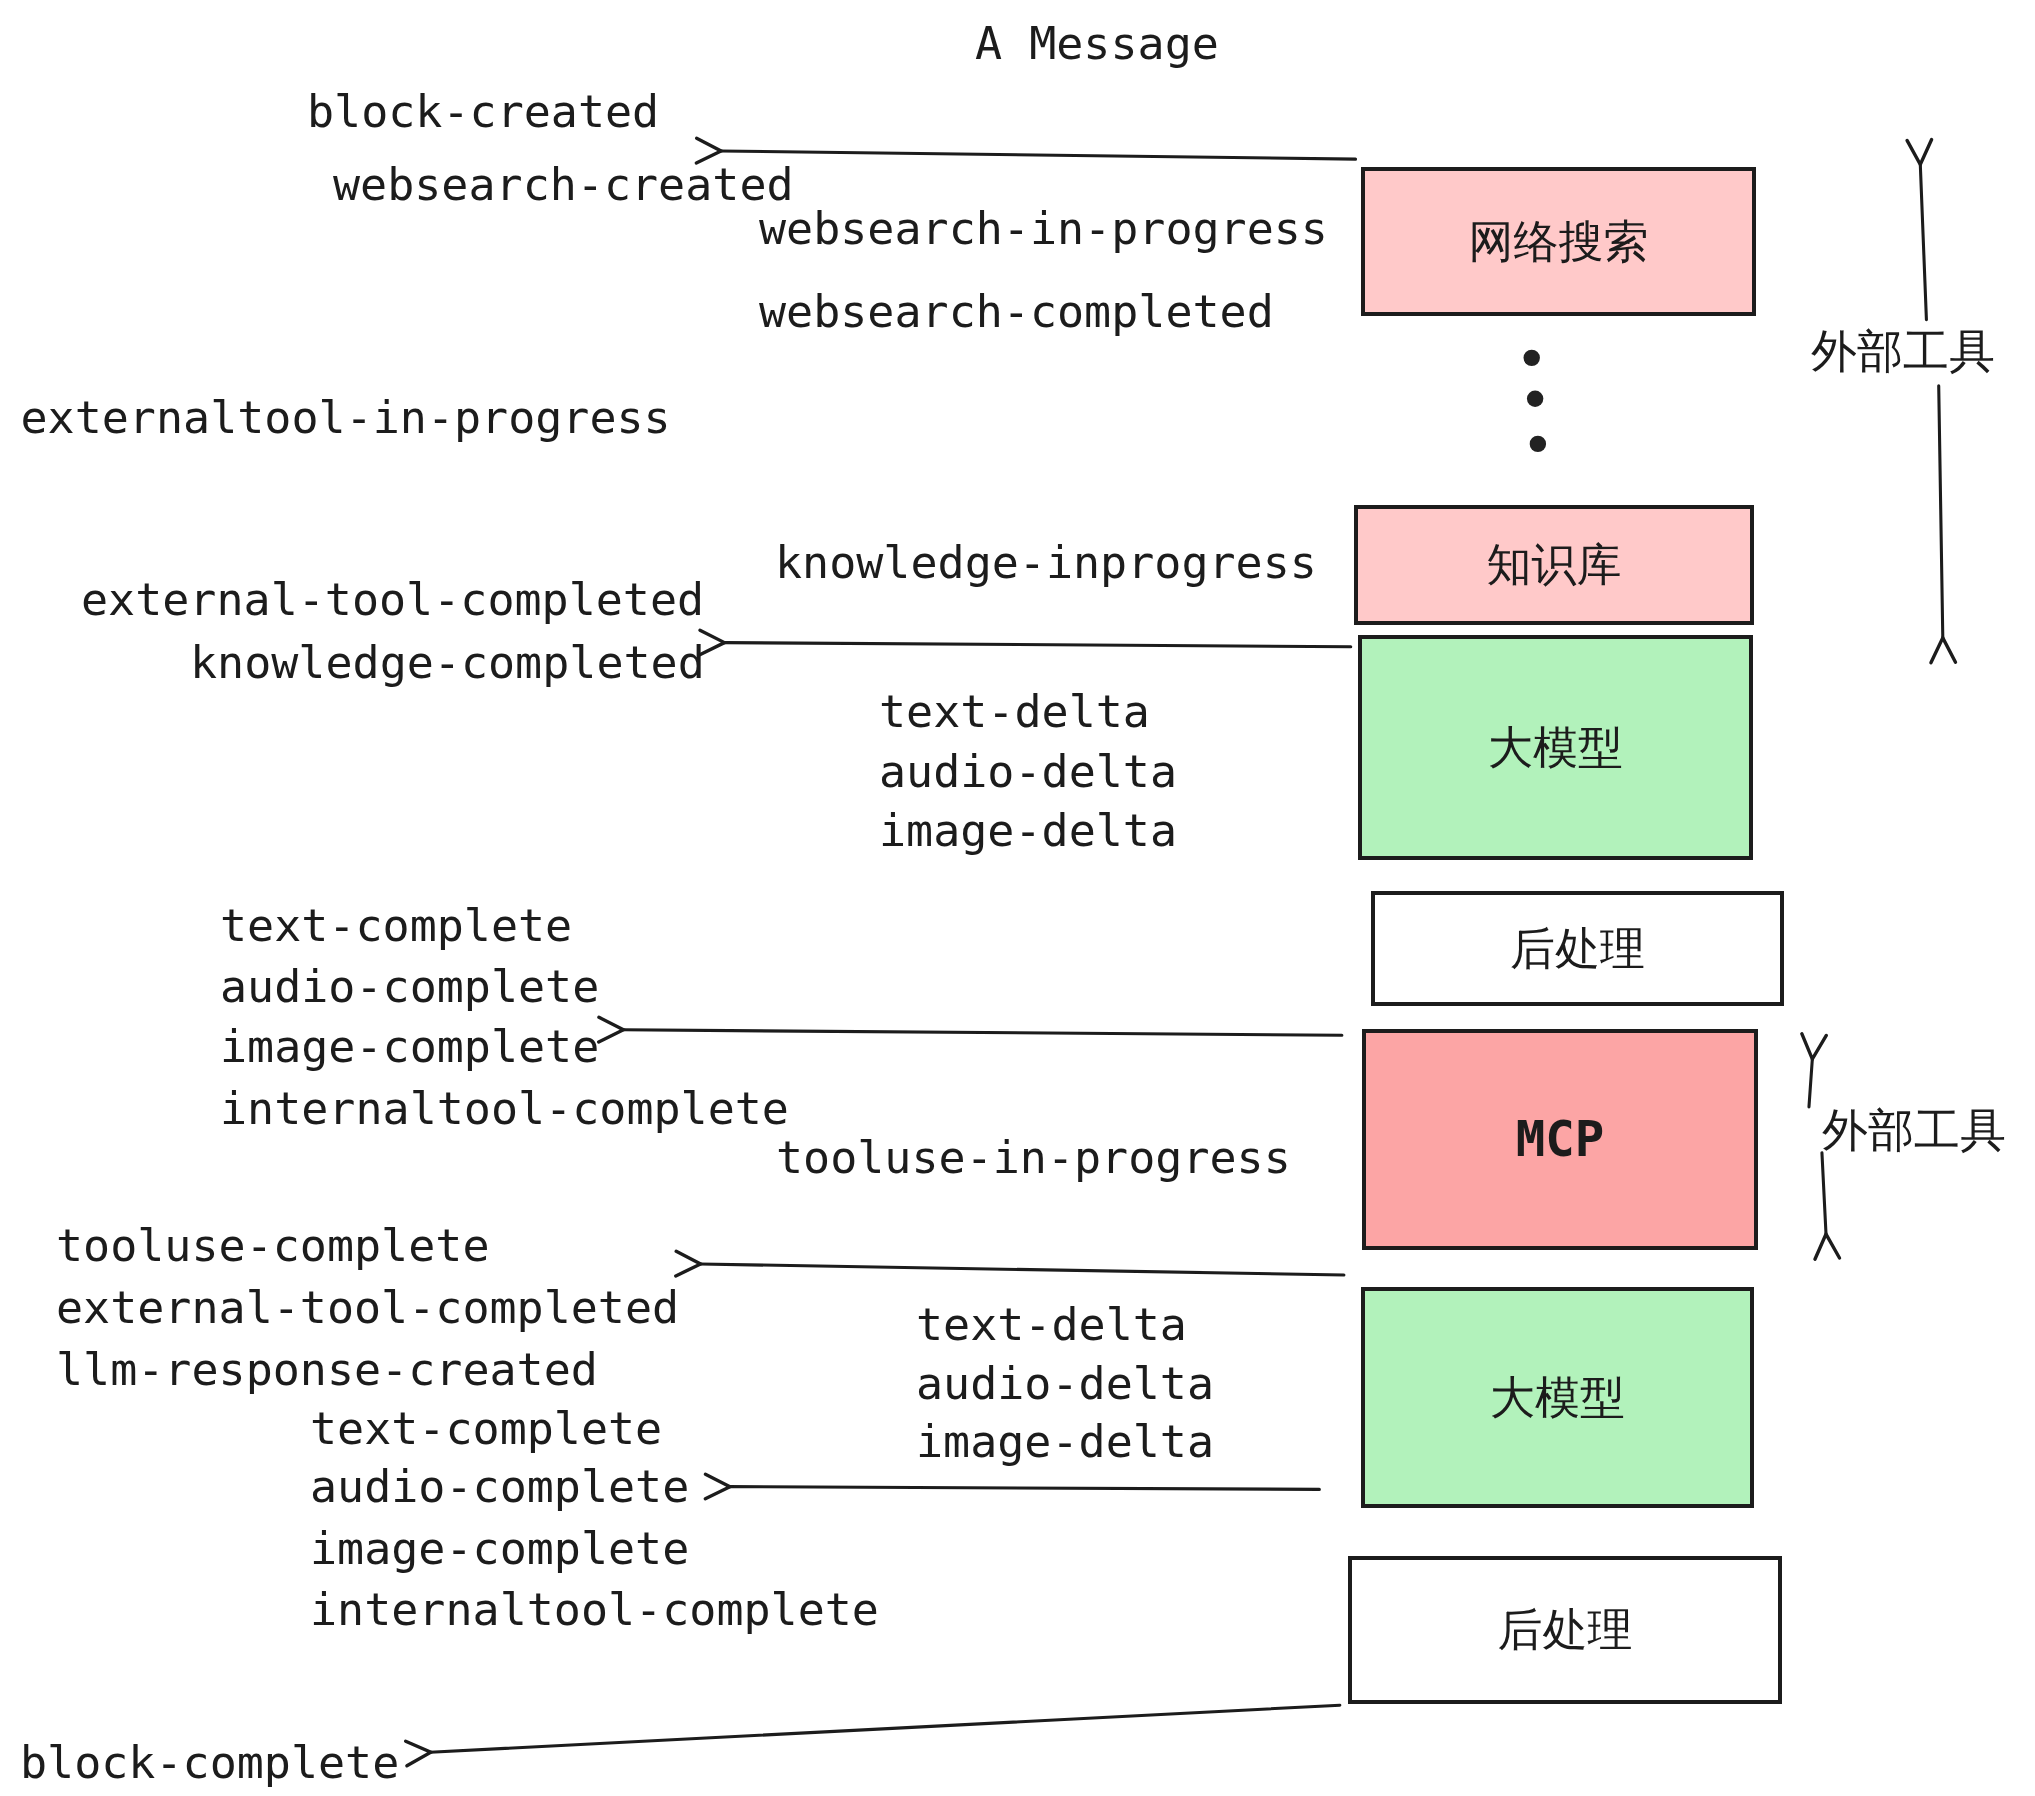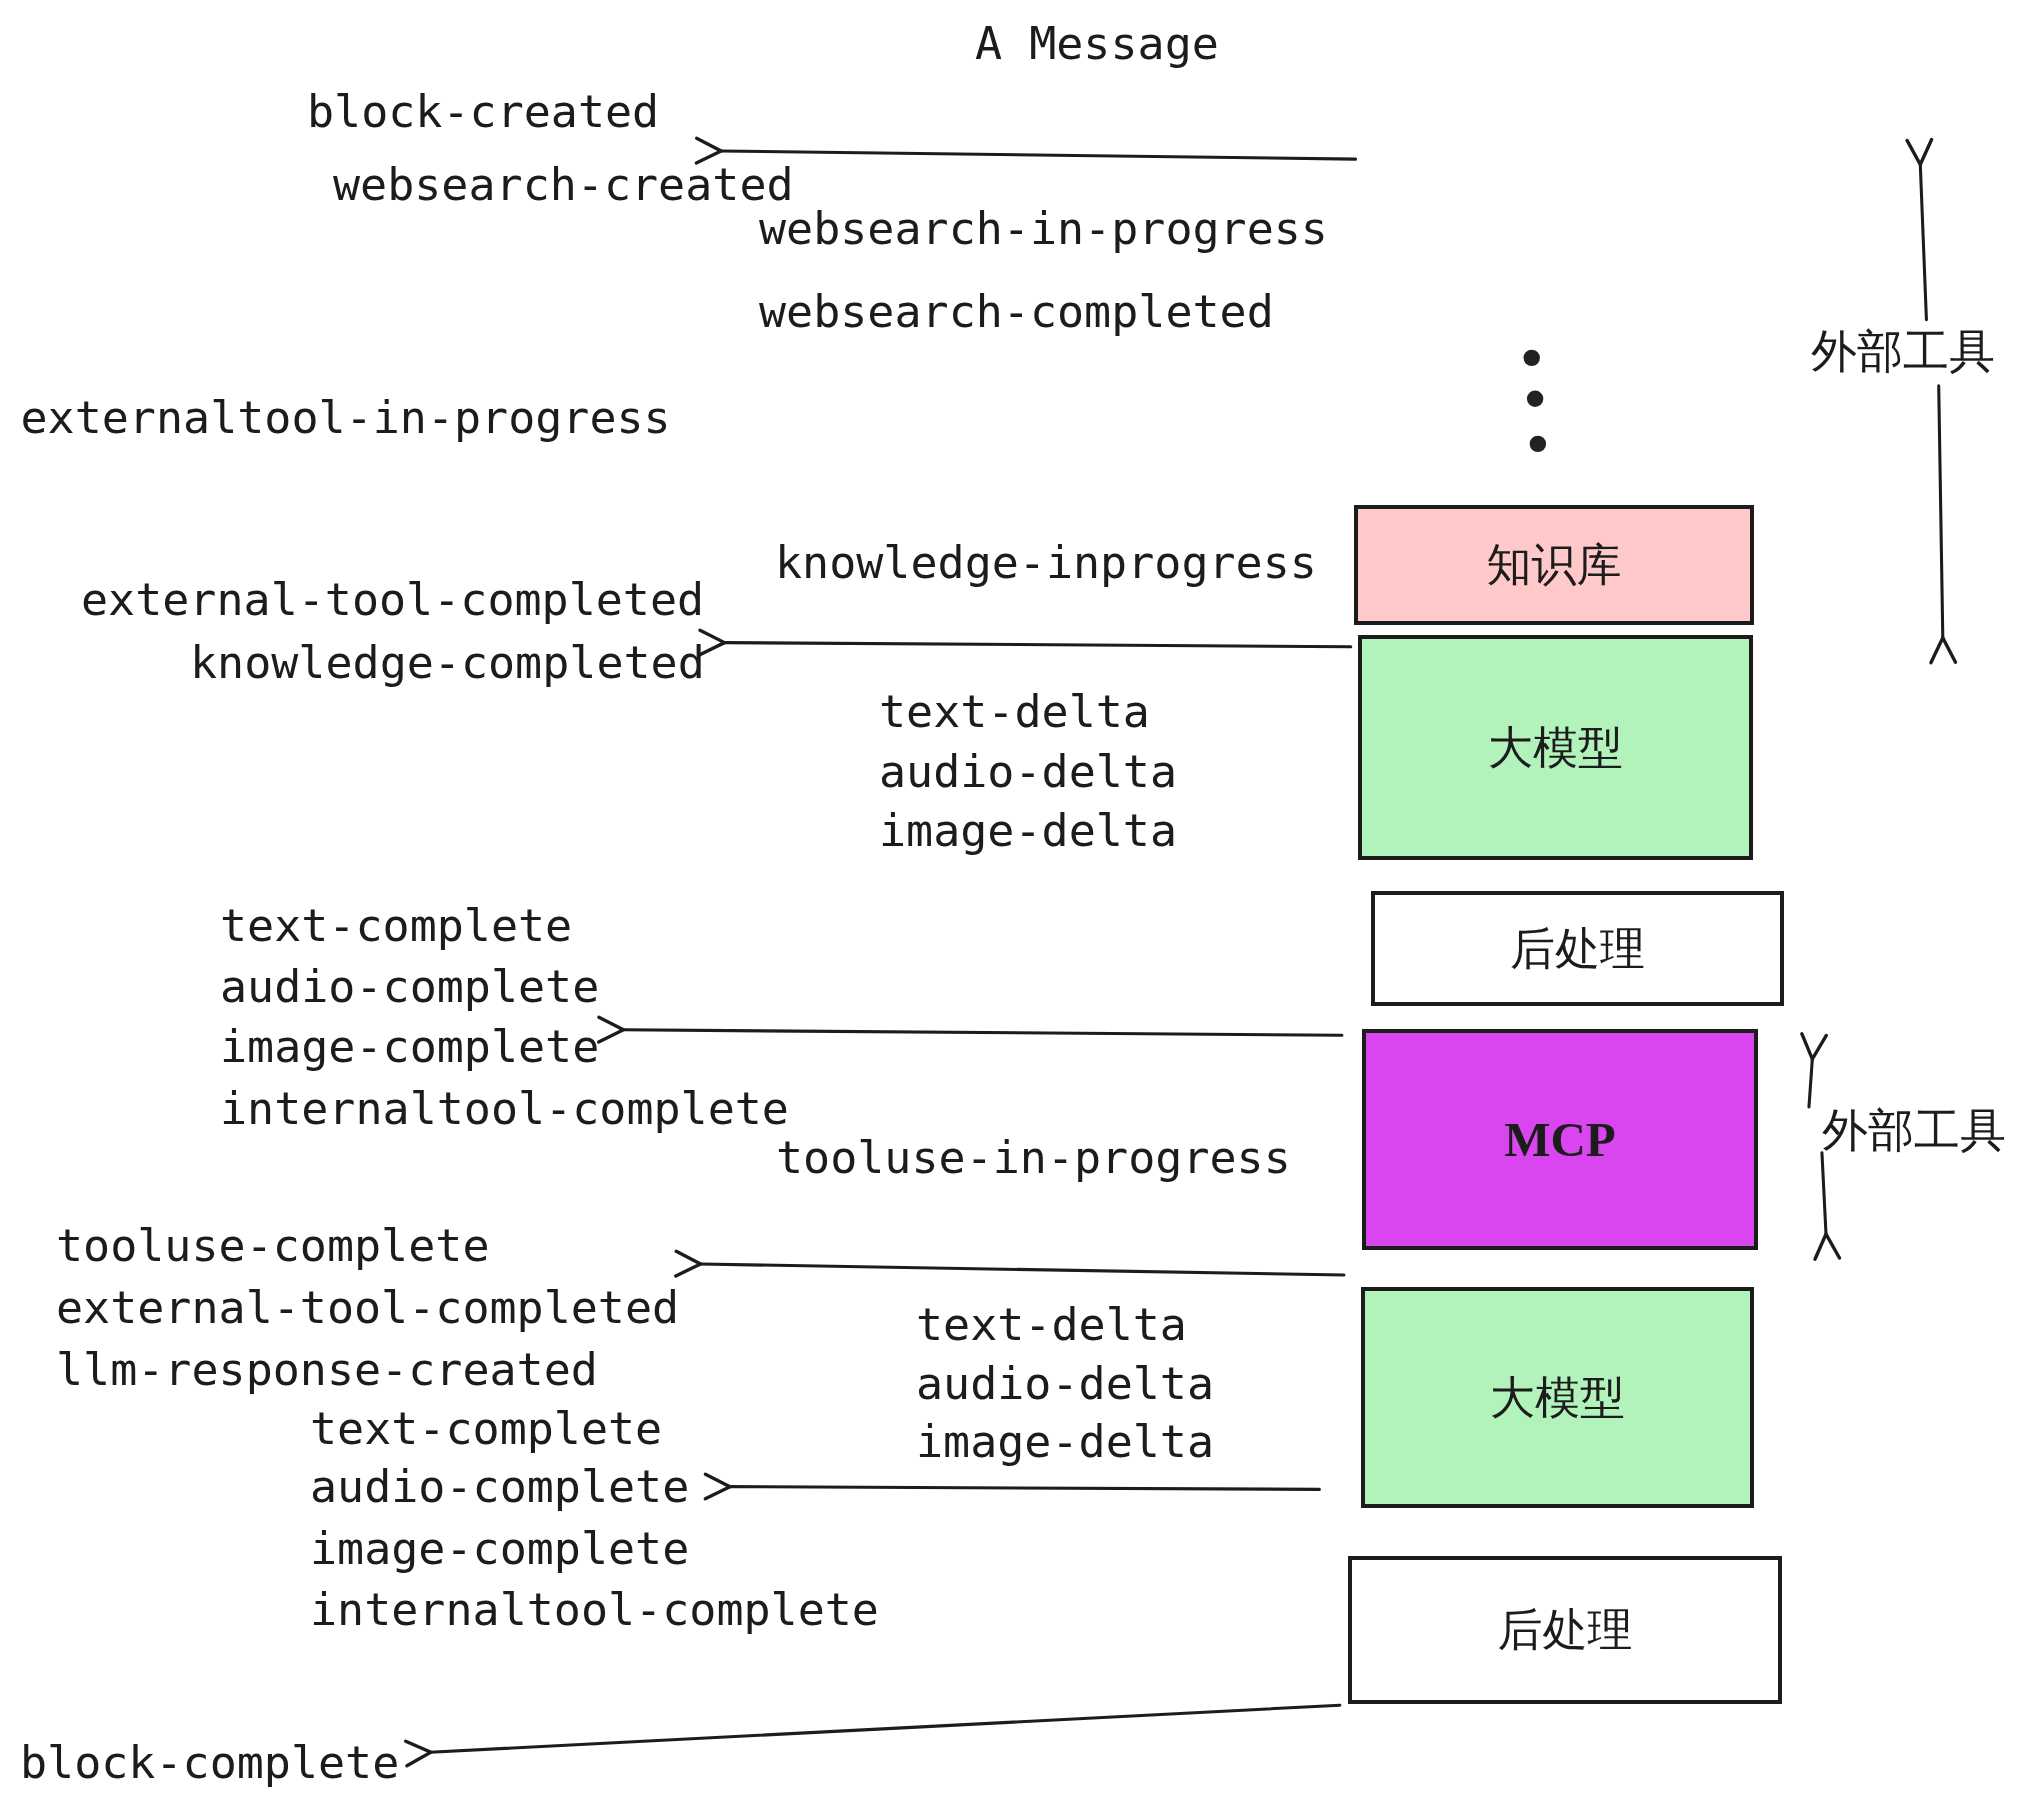--- a/index.html
+++ b/index.html
@@ -68,30 +68,33 @@
       <line x1="2649" y1="1621" x2="2654" y2="1550" marker-end="url(#head)"></line>
       <line x1="2668" y1="1688" x2="2674" y2="1808" marker-end="url(#head)"></line>
     </g>
     <g fill="#222222">
       <circle cx="2243" cy="524" r="12"></circle>
       <circle cx="2248" cy="584" r="12"></circle>
       <circle cx="2252" cy="650" r="12"></circle>
     </g>
   </svg>
 
+<div class="box" style="left: 1361px; top: 167px; width: 395px; height: 149px; background: rgb(255, 201, 201);">
+      <span>网络搜索</span>
+    </div>
     <div class="box" style="left: 1354px; top: 505px; width: 400px; height: 120px; background: rgb(255, 201, 201);">
       <span>知识库</span>
     </div>
     <div class="box" style="left: 1358px; top: 635px; width: 395px; height: 225px; background: rgb(178, 242, 187);">
       <span>大模型</span>
     </div>
     <div class="box" style="left: 1371px; top: 891px; width: 413px; height: 115px; background: rgb(255, 255, 255);">
       <span>后处理</span>
     </div>
-    <div class="box mono" style="left: 1362px; top: 1029px; width: 396px; height: 221px; background: #d946ef; font-family: Liberation Serif, serif;">
+    <div class="box mono" style="left: 1362px; top: 1029px; width: 396px; height: 221px; background: #fca5a5;">
       <span>MCP</span>
     </div>
     <div class="box" style="left: 1361px; top: 1287px; width: 393px; height: 221px; background: rgb(178, 242, 187);">
       <span>大模型</span>
     </div>
     <div class="box" style="left: 1348px; top: 1556px; width: 434px; height: 148px; background: rgb(255, 255, 255);">
       <span>后处理</span>
     </div>
     <div class="event" style="left: 307px; top: 112px;">block-created</div>
     <div class="event" style="left: 305px; top: 185px; margin-left: 28px;">websearch-created</div>

